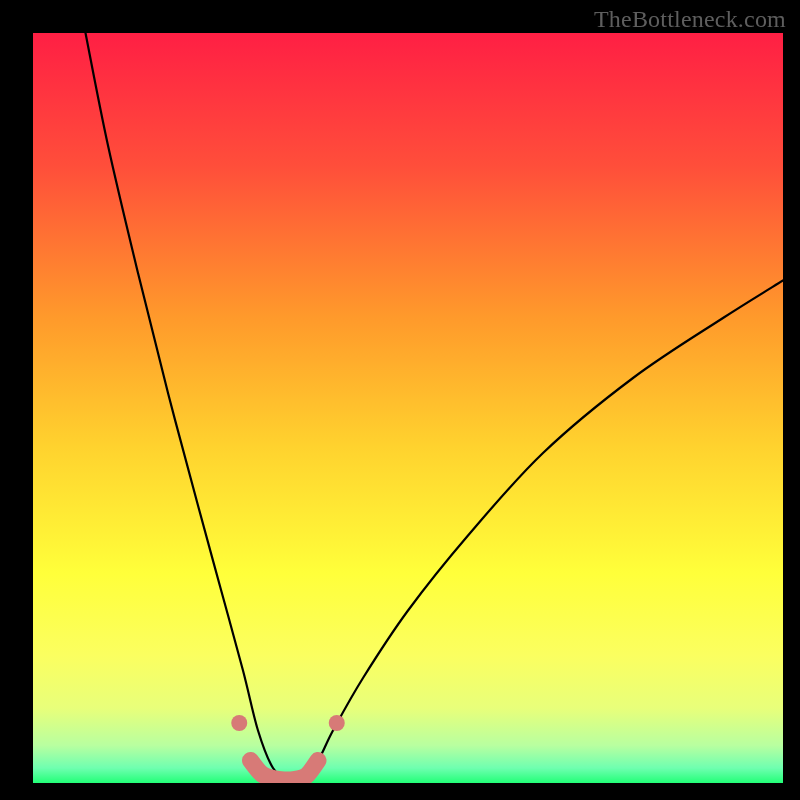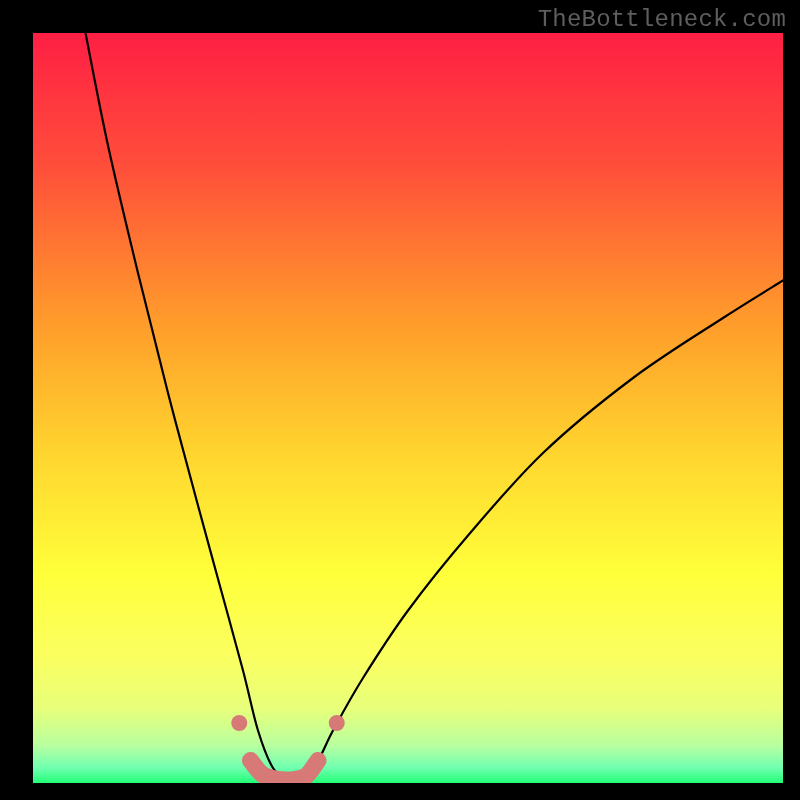--- a/index.html
+++ b/index.html
@@ -28,21 +28,21 @@
     overflow: hidden;
   }
   .watermark {
     position: absolute;
     top: 6px;
     right: 14px;
     font-size: 24px;
     font-weight: 400;
     color: #5e5e5e;
     letter-spacing: 0.2px;
-    font-family: Liberation Mono, monospace;
+    font-family: Liberation Serif, serif;
   }
   svg {
     position: absolute;
     left: 0;
     top: 0;
   }
 </style>
 </head>
 <body>
 

